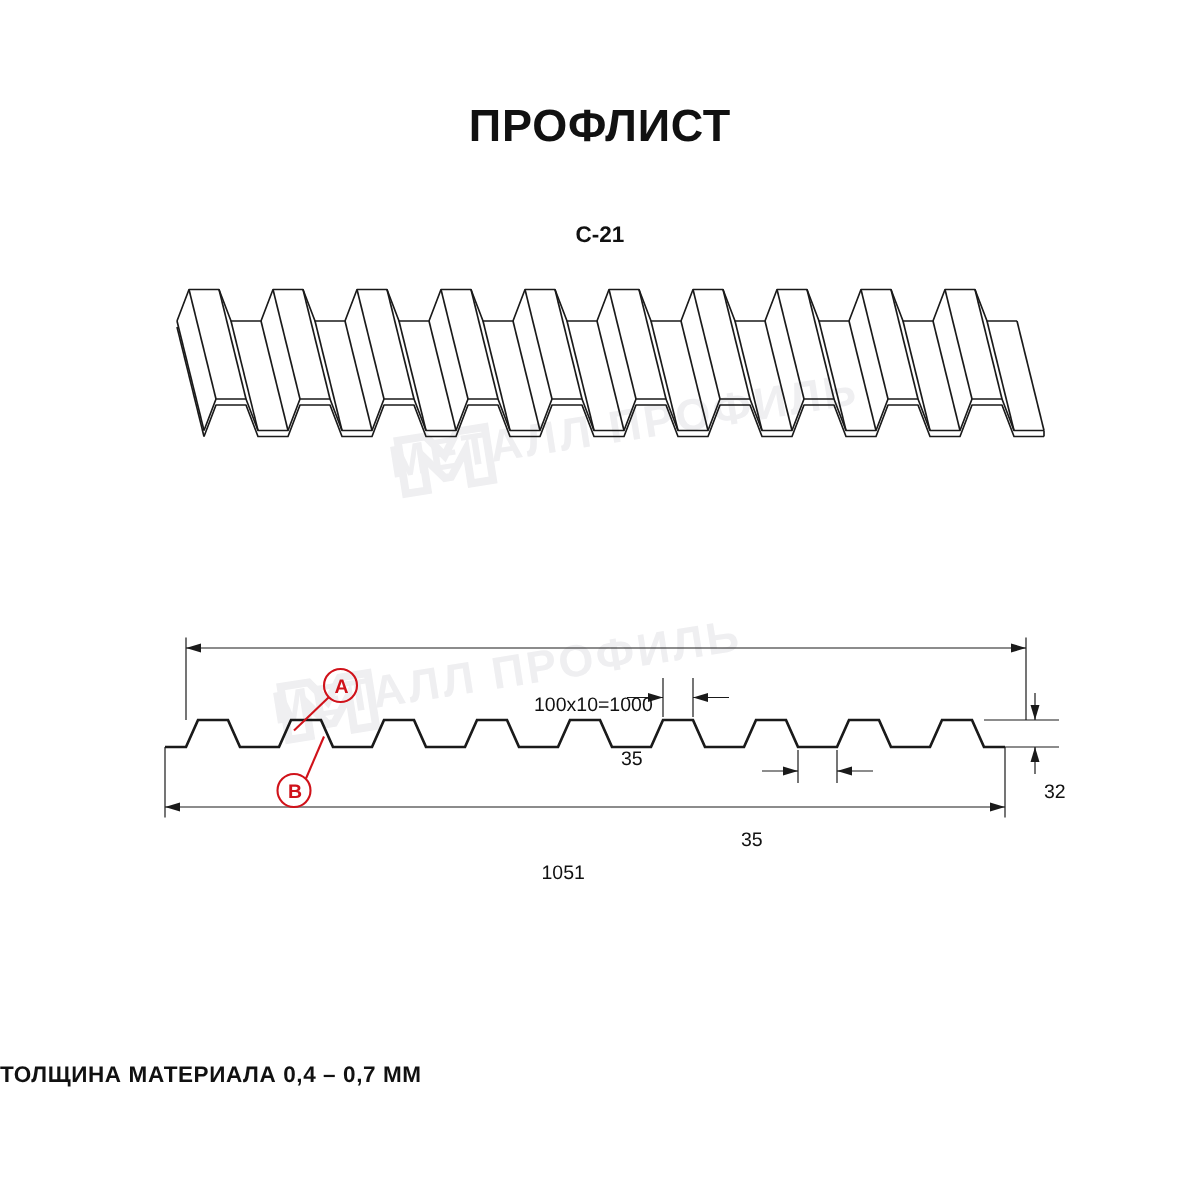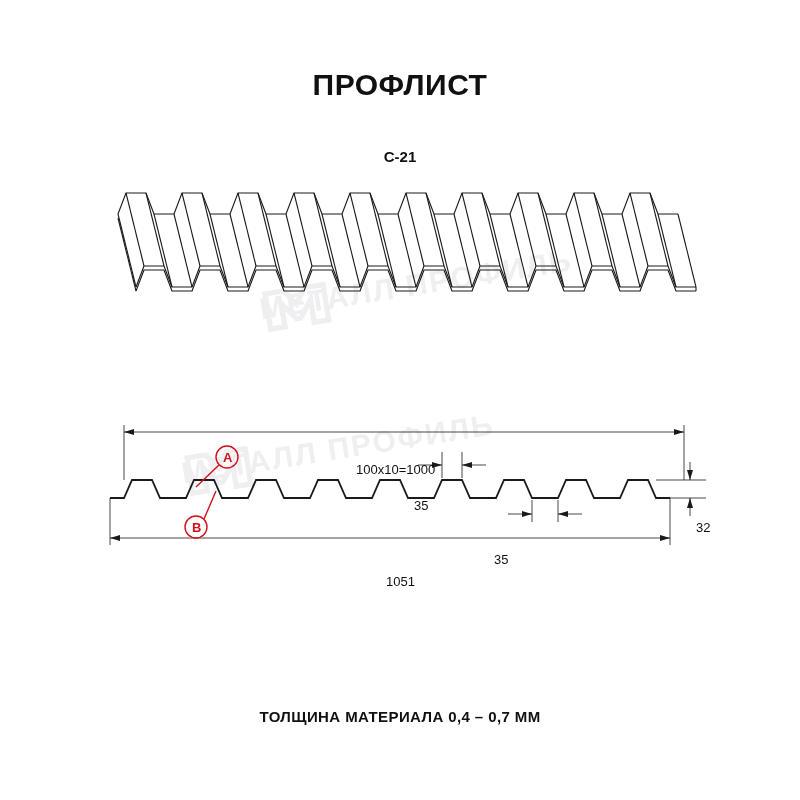--- a/index.html
+++ b/index.html
@@ -40,21 +40,20 @@
     font-size: 15px;
     font-weight: bold;
     color: #111111;
     margin-top: 30px;
   }
   .footer-note {
     position: absolute;
     left: 0;
     top: 708px;
     width: 800px;
-    text-align: center;
     font-size: 15px;
     font-weight: bold;
     letter-spacing: 0.4px;
     color: #111111;
   }
   svg.art {
     position: absolute;
     left: 0;
     top: 0;
     width: 800px;
@@ -263,19 +262,19 @@
     <g stroke="#d0121a" fill="none" stroke-width="1.4">
       <circle cx="196" cy="527" r="11"></circle>
       <path d="M204 519 L216 491"></path>
     </g>
   </svg>
 
   <div class="callout-label" style="left:223px; top:450px;">A</div>
   <div class="callout-label" style="left:192px; top:520px;">B</div>
 
   <div class="dim-label" style="left:356px; top:414px;">100х10=1000</div>
-  <div class="dim-label" style="left:386px; top:526px;">1051</div>
+  <div class="dim-label" style="left:361px; top:526px;">1051</div>
   <div class="dim-label" style="left:414px; top:450px;">35</div>
   <div class="dim-label" style="left:494px; top:504px;">35</div>
   <div class="dim-label" style="left:696px; top:472px;">32</div>
 
   <div class="footer-note">ТОЛЩИНА МАТЕРИАЛА 0,4 – 0,7 ММ</div>
 </div>
 
 </body></html>

